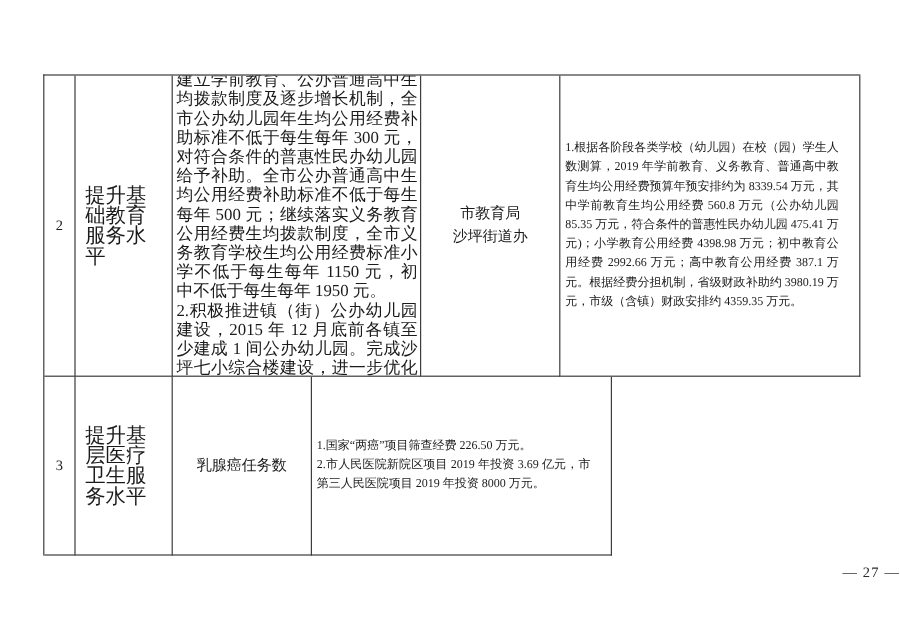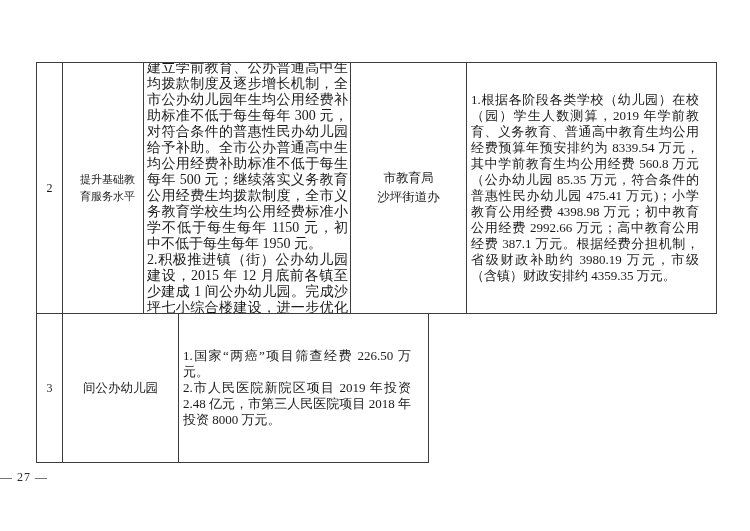--- a/index.html
+++ b/index.html
@@ -38,54 +38,54 @@
 
   .col-index {
     width: 26px;
     align-items: center;
     text-align: center;
     font-size: 12px;
   }
   .col-task {
     width: 81px;
     align-items: center;
-    text-align: right;
-    font-size: 11px;
+    text-align: left;
+    font-size: 17px;
     line-height: 17px;
   }
   .task-text { width: 64px; }
   .col-content {
     width: 207px;
     padding: 0 2px 0 3px;
     font-size: 14px;
     line-height: 16px;
     text-align: justify;
   }
   .col-unit {
     width: 116px;
     align-items: center;
     text-align: center;
     font-size: 12.5px;
     line-height: 19px;
   }
   .col-progress {
     width: 250px;
     padding: 0 17px 0 4px;
-    font-size: 13px;
+    font-size: 10px;
     line-height: 16px;
     text-align: justify;
   }
   .cell p { margin: 0; }
 
   .page-number {
     position: absolute;
     left: 0;
     right: 0;
     top: 470px;
-    text-align: left;
+    text-align: right;
     font-size: 12px;
     color: #2a2a2a;
     letter-spacing: 1px;
   }
 </style>
 </head>
 <body>
 
 <div class="doc-table">
 
@@ -106,24 +106,27 @@
     </div>
     <div class="cell col-progress">
       <p>1.根据各阶段各类学校（幼儿园）在校（园）学生人数测算，2019 年学前教育、义务教育、普通高中教育生均公用经费预算年预安排约为 8339.54 万元，其中学前教育生均公用经费 560.8 万元（公办幼儿园 85.35 万元，符合条件的普惠性民办幼儿园 475.41 万元)；小学教育公用经费 4398.98 万元；初中教育公用经费 2992.66 万元；高中教育公用经费 387.1 万元。根据经费分担机制，省级财政补助约 3980.19 万元，市级（含镇）财政安排约 4359.35 万元。</p>
     </div>
   </div>
 
   <div class="trow row-3">
     <div class="cell col-index">
       <span>3</span>
     </div>
+    <div class="cell col-task">
+      <span class="task-text">提升基层医疗卫生服务水平</span>
+    </div>
     <div class="cell col-unit">
-      <div>间公办幼儿园</div>
+      <div>乳腺癌任务数</div>
     </div>
     <div class="cell col-progress">
       <p>1.国家“两癌”项目筛查经费 226.50 万元。</p>
-      <p>2.市人民医院新院区项目 2019 年投资 2.48 亿元，市第三人民医院项目 2018 年投资 8000 万元。</p>
+      <p>2.市人民医院新院区项目 2019 年投资 3.69 亿元，市第三人民医院项目 2019 年投资 8000 万元。</p>
     </div>
   </div>
 
 </div>
 
 <div class="page-number">— 27 —</div>
 
 </body></html>

